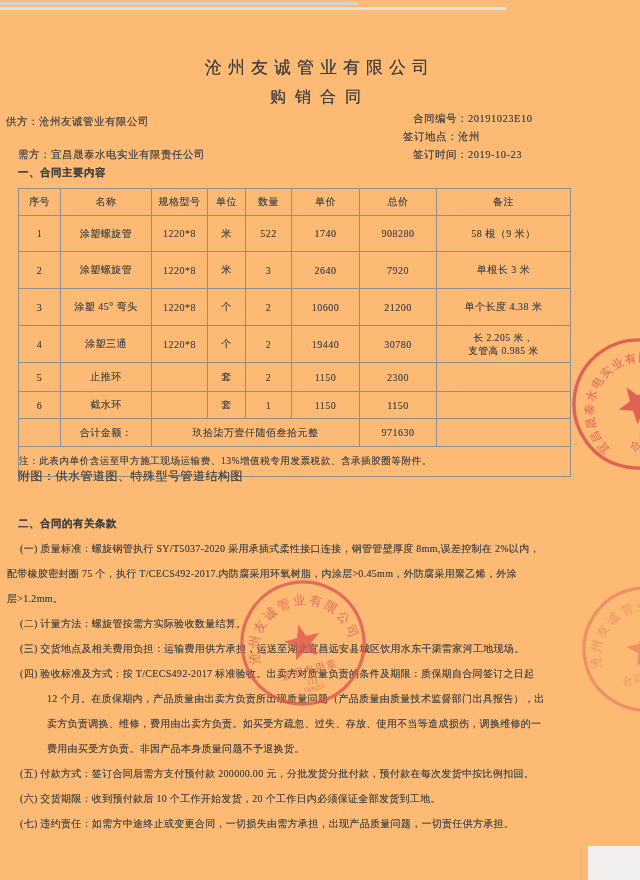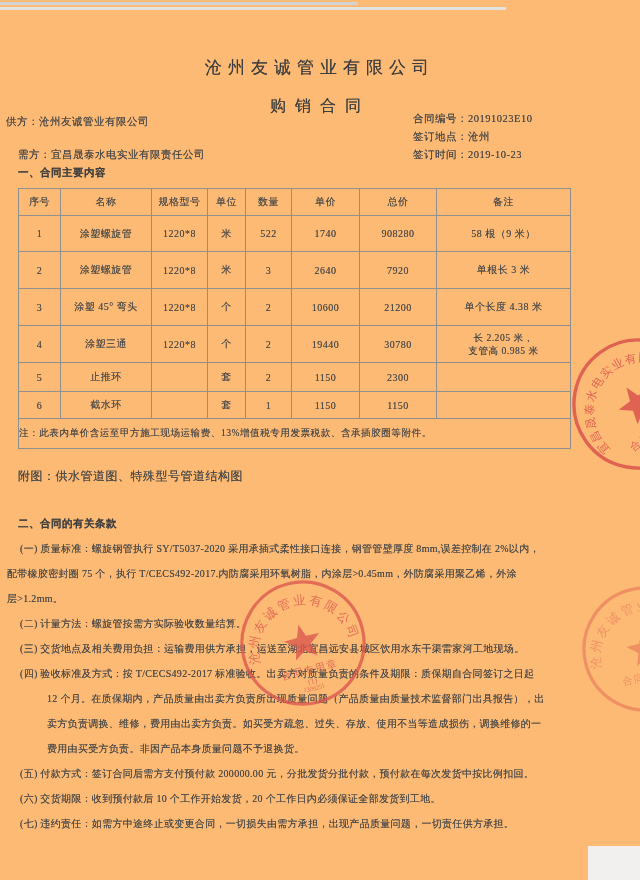--- a/index.html
+++ b/index.html
@@ -10,21 +10,21 @@
     color:#474747;
   }
   .txt{position:absolute;white-space:nowrap;text-shadow:0 0 .4px rgba(70,70,70,.75);}
   
   .scanband{position:absolute;left:0;}
   .band1{top:2px;height:3px;width:56%;background:#d4d4d4;filter:blur(.6px);}
   .band2{top:7px;height:3px;width:79%;background:#e2e2e2;filter:blur(.7px);}
   .corner-shade{position:absolute;left:588px;top:846px;width:52px;height:34px;background:#f1f0ee;}
   
   .title1{top:56px;left:0;width:640px;text-align:center;font-size:17px;letter-spacing:6px;color:#3d3d3d;}
-  .title2{top:96px;left:0;width:640px;text-align:center;font-size:16px;letter-spacing:9px;color:#3d3d3d;}
+  .title2{top:87px;left:0;width:640px;text-align:center;font-size:16px;letter-spacing:9px;color:#3d3d3d;}
   
   .hline{font-size:10.5px;letter-spacing:.5px;}
   .sec-title{font-size:10.5px;font-weight:bold;letter-spacing:.5px;color:#3e3e3e;}
   
   #main-table{
     position:absolute;left:18px;top:188px;width:552px;
     border-collapse:collapse;table-layout:fixed;
     font-size:10px;color:#4a4a4a;
   }
   #main-table td,#main-table th{
@@ -56,21 +56,21 @@
   <div class="corner-shade"></div>
 
   <div class="txt title1">沧州友诚管业有限公司</div>
   <div class="txt title2">购销合同</div>
 
   <div class="txt hline" style="left:6px;top:115px;">供方：沧州友诚管业有限公司</div>
   <div class="txt hline" style="left:18px;top:148px;">需方：宜昌晟泰水电实业有限责任公司</div>
   <div class="txt sec-title" style="left:18px;top:166px;">一、合同主要内容</div>
 
   <div class="txt hline" style="left:413px;top:112px;">合同编号：20191023E10</div>
-  <div class="txt hline" style="left:413px;top:130px;">签订地点：沧州</div>
+  <div class="txt hline" style="left:403px;top:130px;">签订地点：沧州</div>
   <div class="txt hline" style="left:413px;top:148px;">签订时间：2019-10-23</div>
 
   <table id="main-table">
     <colgroup>
       <col style="width:42px">
         <col style="width:91px">
         <col style="width:56px">
         <col style="width:38px">
       <col style="width:46px">
         <col style="width:68px">
@@ -144,20 +144,27 @@
       <tr style="height:27px">
         <td>6</td>
         <td>截水环</td>
         <td></td>
         <td>套</td>
         <td>1</td>
         <td>1150</td>
         <td>1150</td>
         <td></td>
       </tr>
+      <tr style="height:28px">
+        <td></td>
+        <td>合计金额：</td>
+        <td colspan="4">玖拾柒万壹仟陆佰叁拾元整</td>
+        <td>971630</td>
+        <td></td>
+      </tr>
       <tr style="height:30px">
         <td colspan="8" class="note-cell">注：此表内单价含运至甲方施工现场运输费、13%增值税专用发票税款、含承插胶圈等附件。</td>
       </tr>
     </tbody>
   </table>
 
   <div class="txt hline" style="left:18px;top:468px;font-size:12px;">附图：供水管道图、特殊型号管道结构图</div>
   <div class="txt sec-title" style="left:18px;top:517px;">二、合同的有关条款</div>
 
   <div id="terms">

